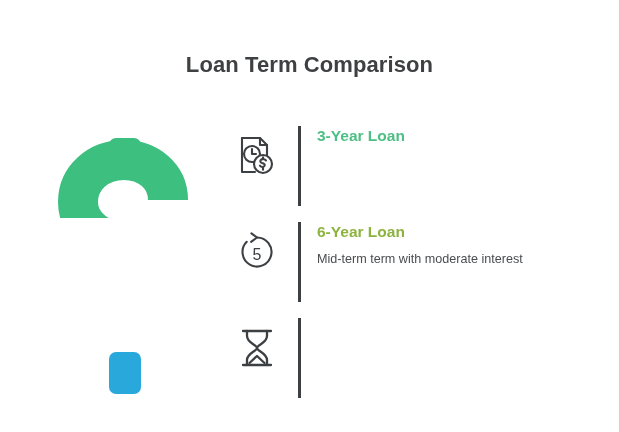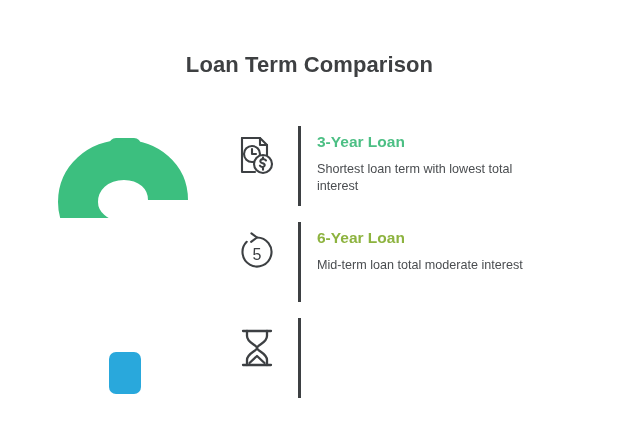--- a/index.html
+++ b/index.html
@@ -63,21 +63,20 @@
     flex: 0 0 3px;
     width: 3px;
     height: 80px;
     background: #3d4043;
     margin-left: 20px;
     margin-right: 16px;
   }
   .item-text {
     flex: 1 1 auto;
     padding-top: 1px;
-    margin-top: 6px;
   }
   .item-heading {
     font-size: 15.5px;
     font-weight: bold;
     line-height: 1.2;
     margin-bottom: 9px;
   }
   .item-desc {
     font-size: 12.6px;
     line-height: 1.42;
@@ -140,36 +139,35 @@
           <circle cx="14" cy="19" r="8"></circle>
           <path d="M14 14 v5 h4"></path>
           <circle cx="25" cy="29" r="9" fill="#ffffff"></circle>
           <path d="M28 25.5 c-1-1.2-2.3-1.6-3.6-1.4 c-1.6 .25 -2.3 1.5 -2 2.6 c.4 1.5 2.6 1.5 3.6 2.2 c1 .7 1 2.1 -.3 2.7 c-1.3 .6 -2.9 .2 -3.8 -.9"></path>
           <path d="M25 22.4 v1.9 M25 32.8 v1.9"></path>
         </svg>
       </div>
       <div class="divider"></div>
       <div class="item-text">
         <div class="item-heading h-green">3-Year Loan</div>
-        <div class="item-desc">Shortest loan term with lowest total interest</div>
       </div>
     </div>
 
     <div class="item">
       <div class="item-icon">
         <svg width="38" height="42" viewBox="0 0 38 42" fill="none" stroke="#3d4043" stroke-width="2.1" stroke-linecap="round" stroke-linejoin="round">
           <path d="M19 6.5 a14.5 14.5 0 1 1 -10.3 4.3"></path>
           <path d="M19 6.5 l-5.6 -4.2 M19 6.5 l-5.9 4.4"></path>
           <text x="19" y="28.5" font-family="Liberation Sans, sans-serif" font-size="16" fill="#3d4043" stroke="none" text-anchor="middle">5</text>
         </svg>
       </div>
       <div class="divider"></div>
       <div class="item-text">
         <div class="item-heading h-olive">6-Year Loan</div>
-        <div class="item-desc">Mid-term loan total moderate interest</div>
+        <div class="item-desc">Mid-term term with moderate interest</div>
       </div>
     </div>
 
     <div class="item">
       <div class="item-icon">
         <svg width="38" height="42" viewBox="0 0 38 42" fill="none" stroke="#3d4043" stroke-width="2.3" stroke-linecap="round" stroke-linejoin="round">
           <path d="M5 4 h28 M5 38 h28"></path>
           <path d="M9 4 v5 c0 7 10 9 10 12 c0 -3 10 -5 10 -12 v-5"></path>
           <path d="M9 38 v-5 c0 -7 10 -9 10 -12 c0 3 10 5 10 12 v5"></path>
           <path d="M11.5 36 l7.5 -7 l7.5 7"></path>

